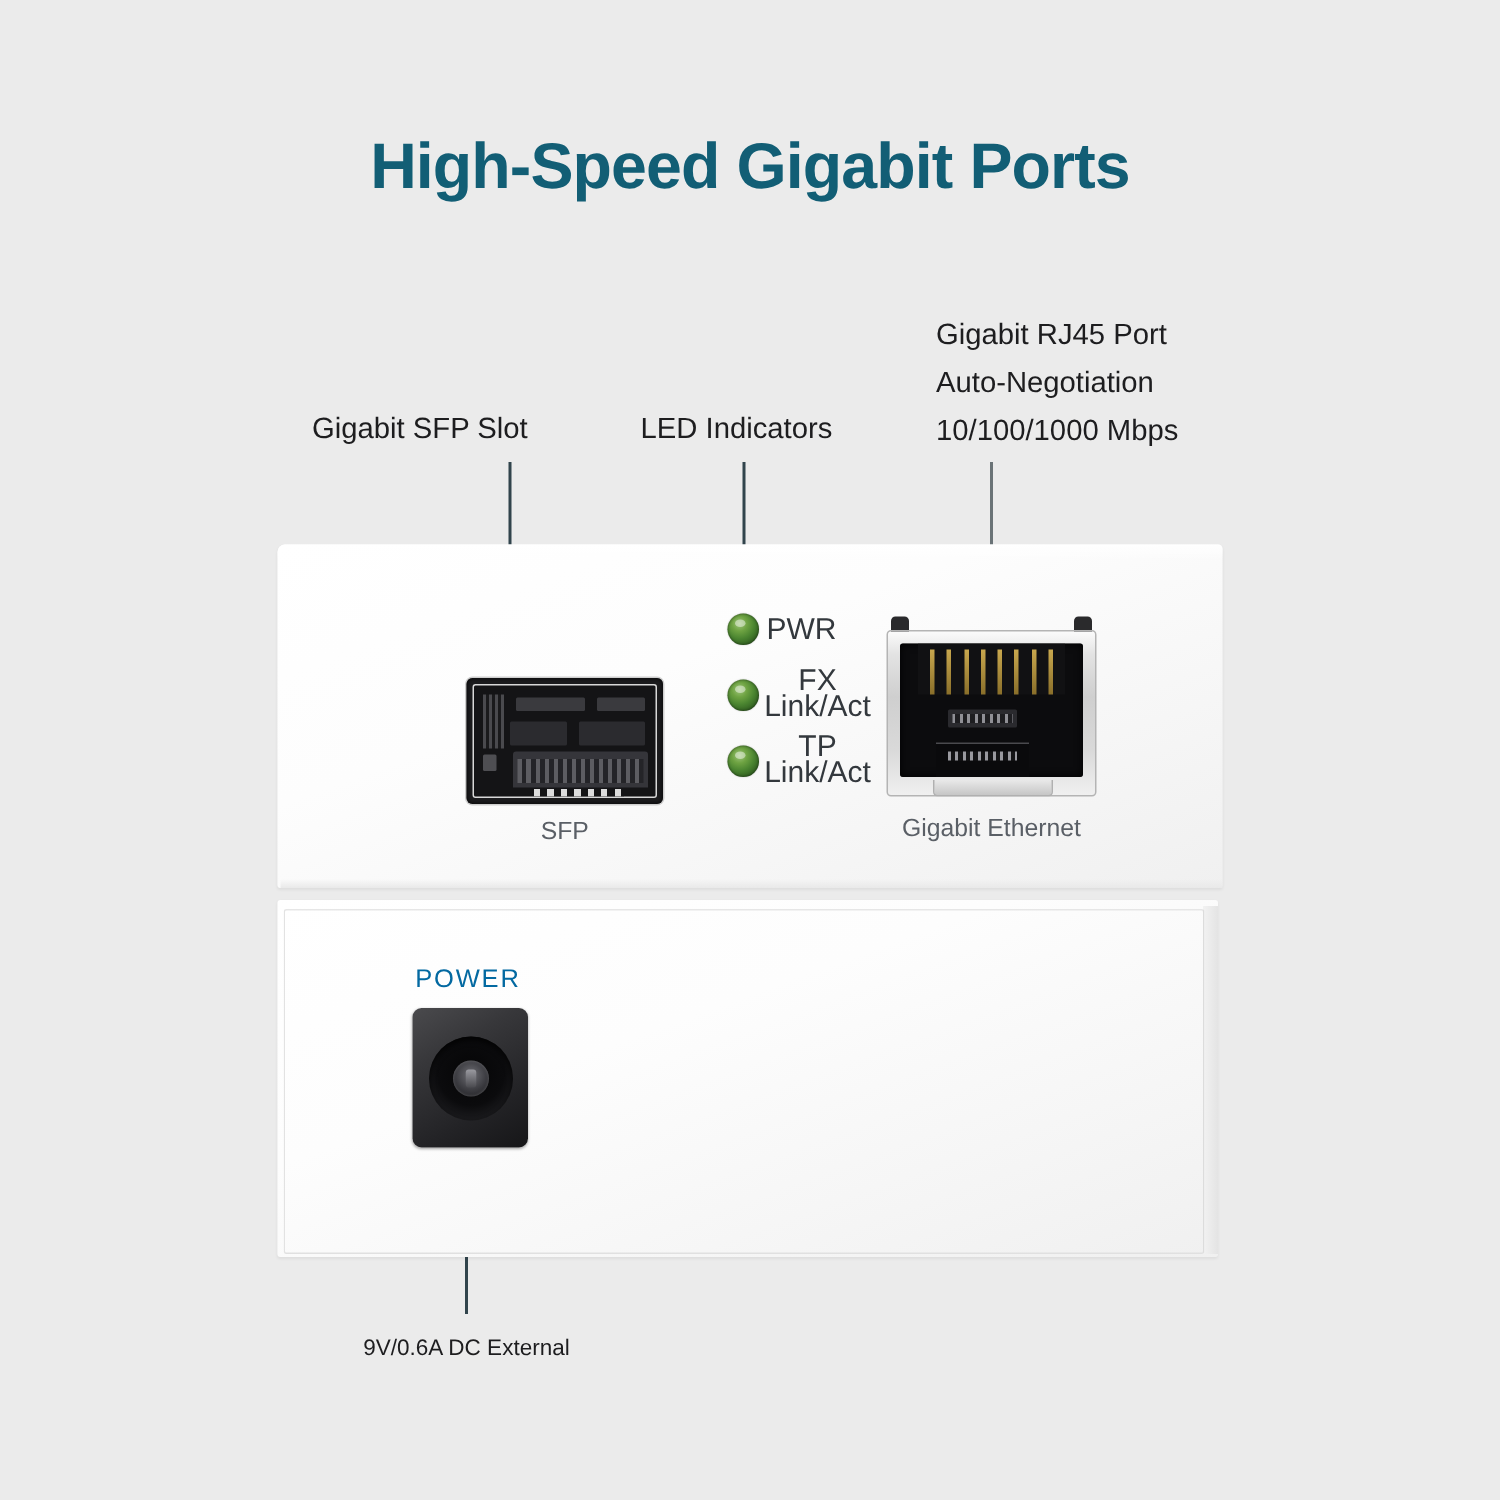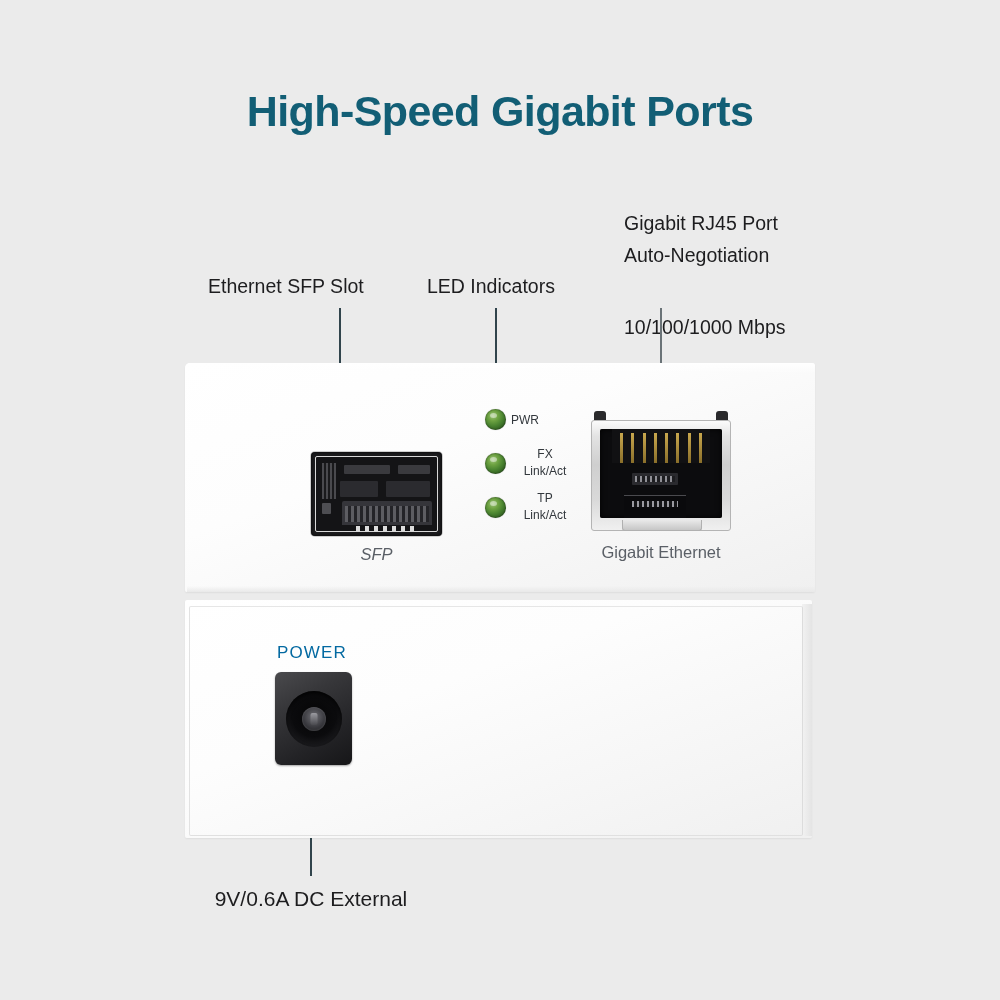--- a/index.html
+++ b/index.html
@@ -186,21 +186,21 @@
   .led::after {
     content: "";
     position: absolute;
     left: 5px; top: 4px;
     width: 7px; height: 5px;
     border-radius: 50%;
     background: rgba(255,255,255,0.45);
   }
   .led-label {
     position: absolute;
-    font-size: 12px;
+    font-size: 20px;
     color: #33383d;
     line-height: 17px;
     white-space: nowrap;
     text-align: center;
   }
 
   
   .rj45 {
     position: absolute;
     left: 591px;
@@ -354,39 +354,39 @@
     background: linear-gradient(180deg,#9a9aa0,#4a4a4f);
   }
 
   
   .bottom-caption {
     position: absolute;
     left: 161px;
     top: 884px;
     width: 300px;
     text-align: center;
-    font-size: 21px;
+    font-size: 15px;
     color: #1d1d1f;
     line-height: 29px;
   }
 </style>
 </head>
 <body>
 
 <div class="stage">
 
   <div class="title">High-Speed Gigabit Ports</div>
 
-  <div class="callout" style="left:208px; top:274px;">Ethernet SFP Slot</div>
+  <div class="callout" style="left:208px; top:274px;">Gigabit SFP Slot</div>
 
   <div class="callout" style="left:427px; top:274px;">LED Indicators</div>
 
   <div class="callout" style="left:624px; top:211px;">Gigabit RJ45 Port</div>
   <div class="callout" style="left:624px; top:243px;">Auto-Negotiation</div>
-  <div class="callout" style="left:624px; top:275px;margin-top:40px;">10/100/1000 Mbps</div>
+  <div class="callout" style="left:624px; top:275px;">10/100/1000 Mbps</div>
 
   <div class="leader dark" style="left:339px; top:308px; height:148px;"></div>
   <div class="leader dark" style="left:495px; top:308px; height:110px;"></div>
   <div class="leader" style="left:660px; top:308px; height:122px;"></div>
   <div class="leader dark" style="left:310px; top:770px; height:106px;"></div>
 
   <div class="panel panel-top"></div>
 
   <div class="sfp-slot">
     <div class="sfp-inner">
@@ -395,21 +395,21 @@
       <div class="sfp-bar b2"></div>
       <div class="sfp-bar b3"></div>
       <div class="sfp-bar b4"></div>
       <div class="sfp-chip"></div>
       <div class="sfp-conn">
         <div class="sfp-pins"></div>
       </div>
       <div class="sfp-tabs"></div>
     </div>
   </div>
-  <div class="port-caption" style="left:316px; top:545px; width:121px;font-style:italic;">SFP</div>
+  <div class="port-caption" style="left:316px; top:545px; width:121px;">SFP</div>
 
   <div class="led" style="left:485px; top:409px;"></div>
   <div class="led-label" style="left:511px; top:412px; width:90px; text-align:left;">PWR</div>
 
   <div class="led" style="left:485px; top:453px;"></div>
   <div class="led-label" style="left:504px; top:446px; width:82px;">FX</div>
   <div class="led-label" style="left:504px; top:463px; width:82px;">Link/Act</div>
 
   <div class="led" style="left:485px; top:497px;"></div>
   <div class="led-label" style="left:504px; top:490px; width:82px;">TP</div>

